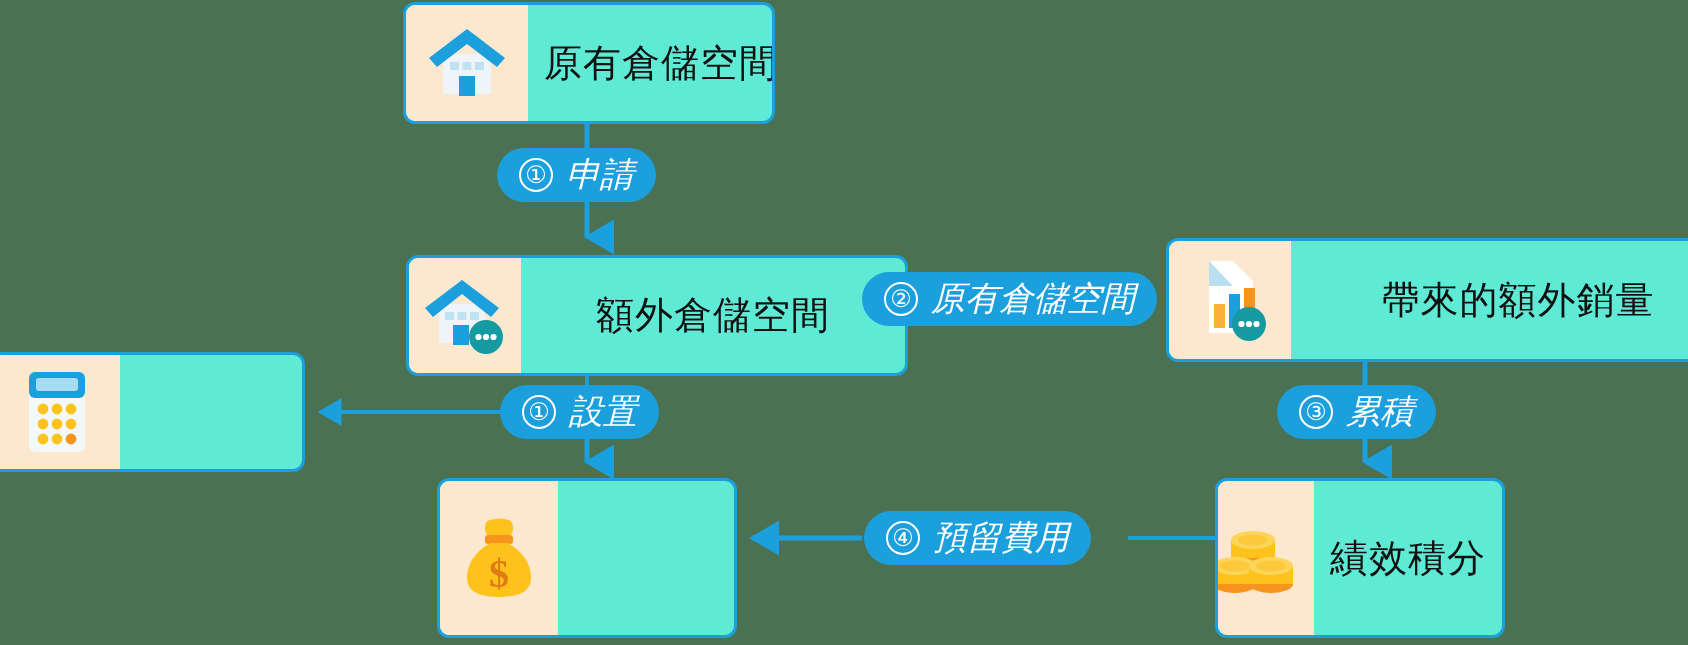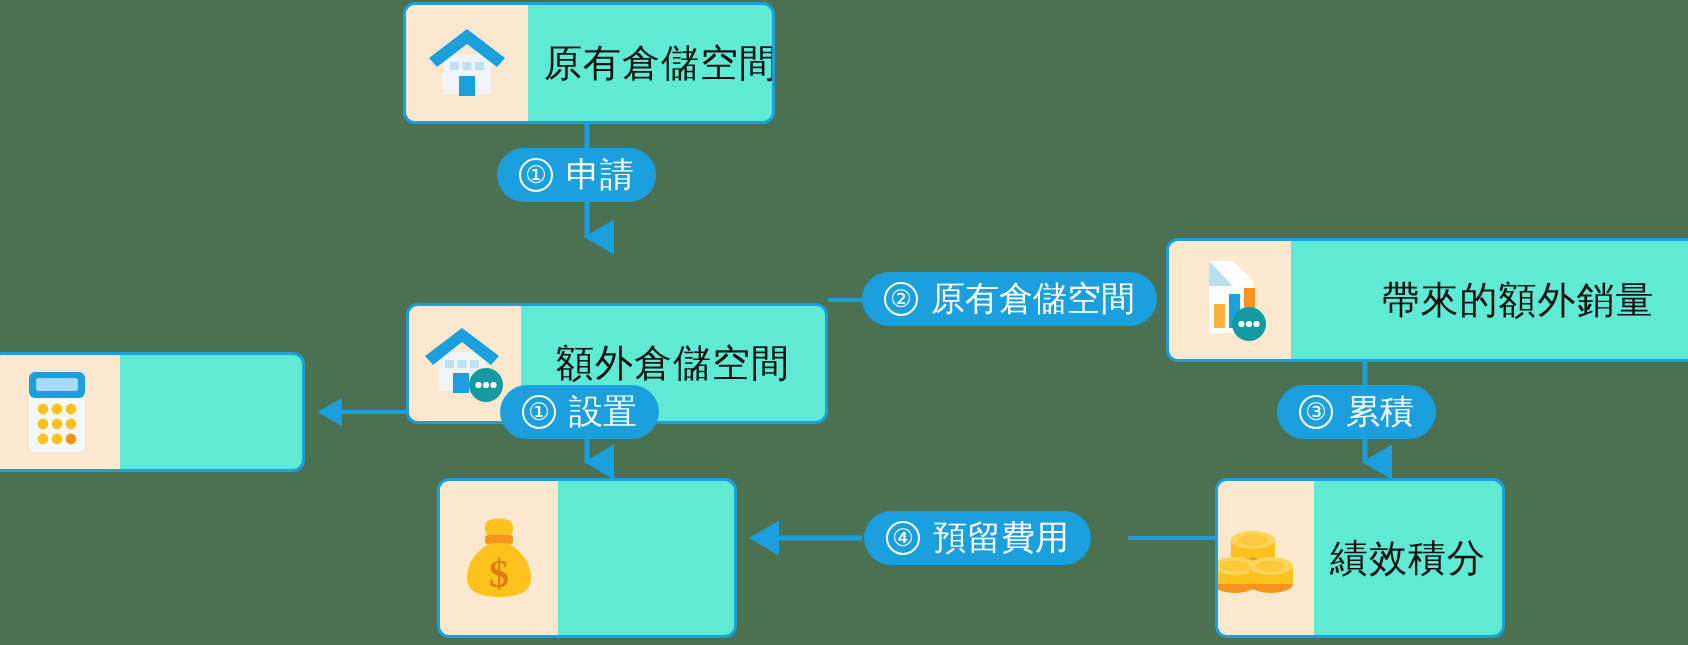--- a/index.html
+++ b/index.html
@@ -84,25 +84,25 @@
     width: 34px;
     height: 34px;
     border: 2.5px solid #ffffff;
     border-radius: 50%;
     font-size: 24px;
     line-height: 1;
     padding-bottom: 1px;
     box-sizing: border-box;
     flex: 0 0 auto;
   }
-  .pill .txt { position: relative; top: -1px; }
+  .pill .txt { position: relative; top: -1px; font-style: italic; }
 
   
   #node-original   { left: 403px; top: 2px;   width: 372px; height: 122px; }
-  #node-extra      { left: 406px; top: 255px; width: 422px; height: 121px; margin-top: 48px; }
+  #node-extra      { left: 406px; top: 255px; width: 502px; height: 121px; }
   #node-sales      { left: 1166px;top: 238px; width: 582px; height: 124px; text-align: right; }
   #node-calculator { left: -10px; top: 352px; width: 315px; height: 120px; }
   #node-reserved   { left: 437px; top: 478px; width: 300px; height: 160px; }
   #node-points     { left: 1215px;top: 478px; width: 290px; height: 160px; justify-content: flex-end; }
 
   #node-original   .node-icon { width: 122px; }
   #node-extra      .node-icon { width: 112px; }
   #node-sales      .node-icon { width: 122px; }
   #node-calculator .node-icon { width: 127px; }
   #node-reserved   .node-icon { width: 118px; }

